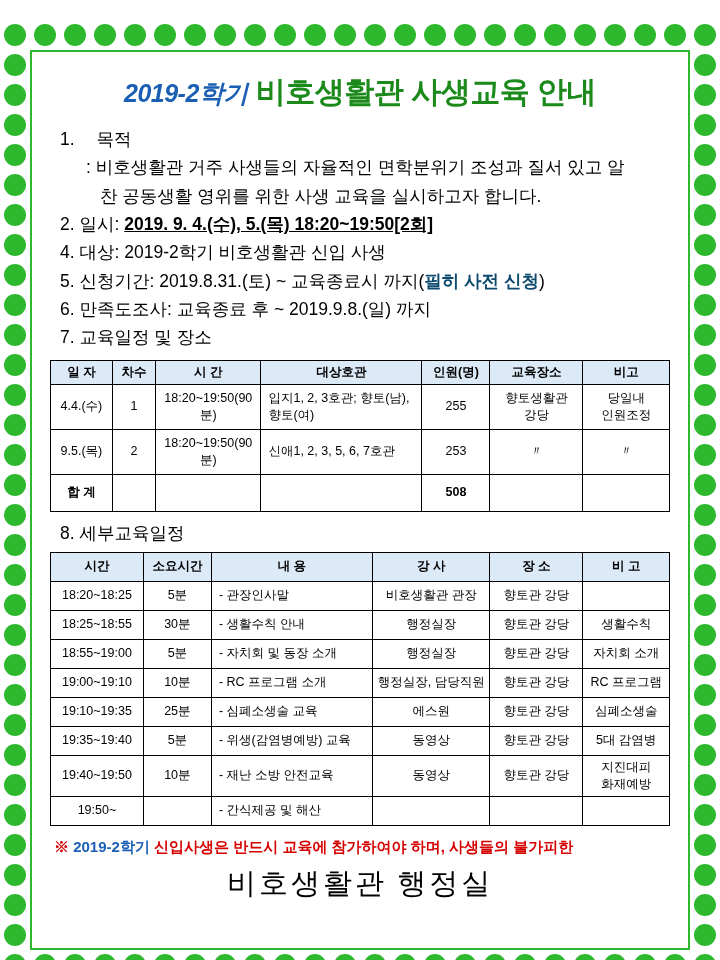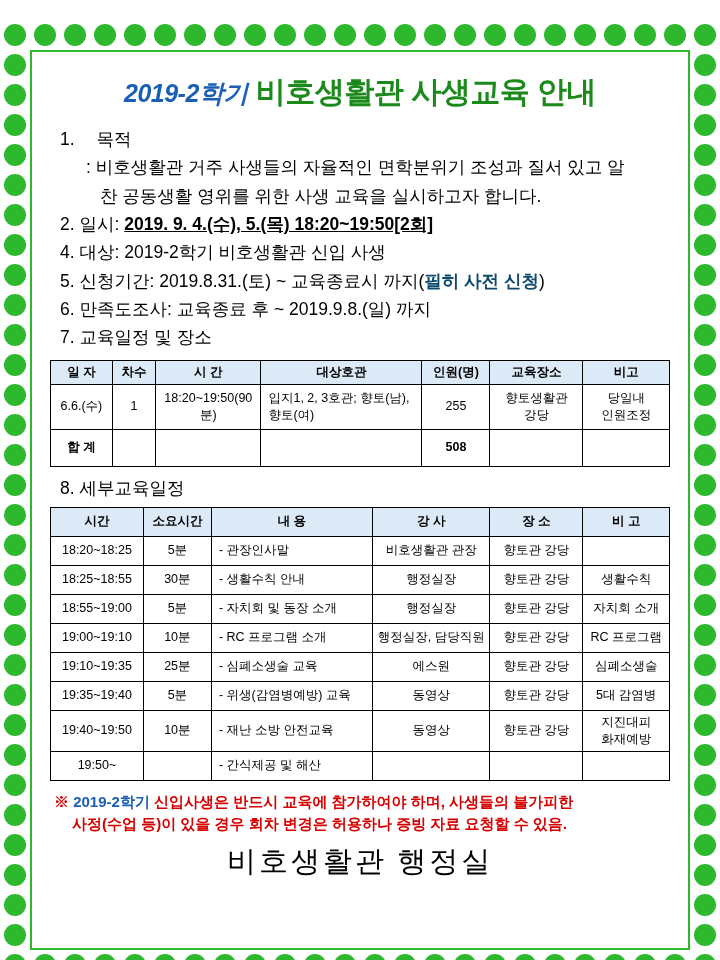--- a/index.html
+++ b/index.html
@@ -340,36 +340,45 @@
             <th>차수</th>
             <th>시 간</th>
             <th>대상호관</th>
             <th>인원(명)</th>
             <th>교육장소</th>
             <th>비고</th>
           </tr>
         </thead>
         <tbody>
           <tr class="r1">
-            <td>6.6.(수)</td>
+            <td>4.4.(수)</td>
             <td>1</td>
             <td>18:20~19:50(90분)</td>
             <td class="left-cell">
               <span>입지1, 2, 3호관; 향토(남),</span><br>
               <span>향토(여)</span>
             </td>
             <td>255</td>
             <td>
               <span>향토생활관</span><br>
               <span>강당</span>
             </td>
             <td>
               <span>당일내</span><br>
               <span>인원조정</span>
             </td>
+          </tr>
+          <tr class="r2">
+            <td>9.5.(목)</td>
+            <td>2</td>
+            <td>18:20~19:50(90분)</td>
+            <td class="left-cell">신애1, 2, 3, 5, 6, 7호관</td>
+            <td>253</td>
+            <td>〃</td>
+            <td>〃</td>
           </tr>
           <tr class="sum-row">
             <td>합 계</td>
             <td></td>
             <td></td>
             <td></td>
             <td>508</td>
             <td></td>
             <td></td>
           </tr>
@@ -467,19 +476,18 @@
           </tbody>
       </table>
     </div>
 
     <div class="note">
       <span class="note-line">
         <span>※</span>
         <span class="blue">2019-2학기</span>
         <span>신입사생은 반드시 교육에 참가하여야 하며, 사생들의 불가피한</span>
       </span>
-      <span class="note-line2">사정(수업 등)이 있을 경우 회차 변경은 허용하나 증빙 자료 요청할 수 있음.</span>
     </div>
 
     <div class="signature">비호생활관  행정실</div>
 
   </div>
 </div>
 
 </body></html>

